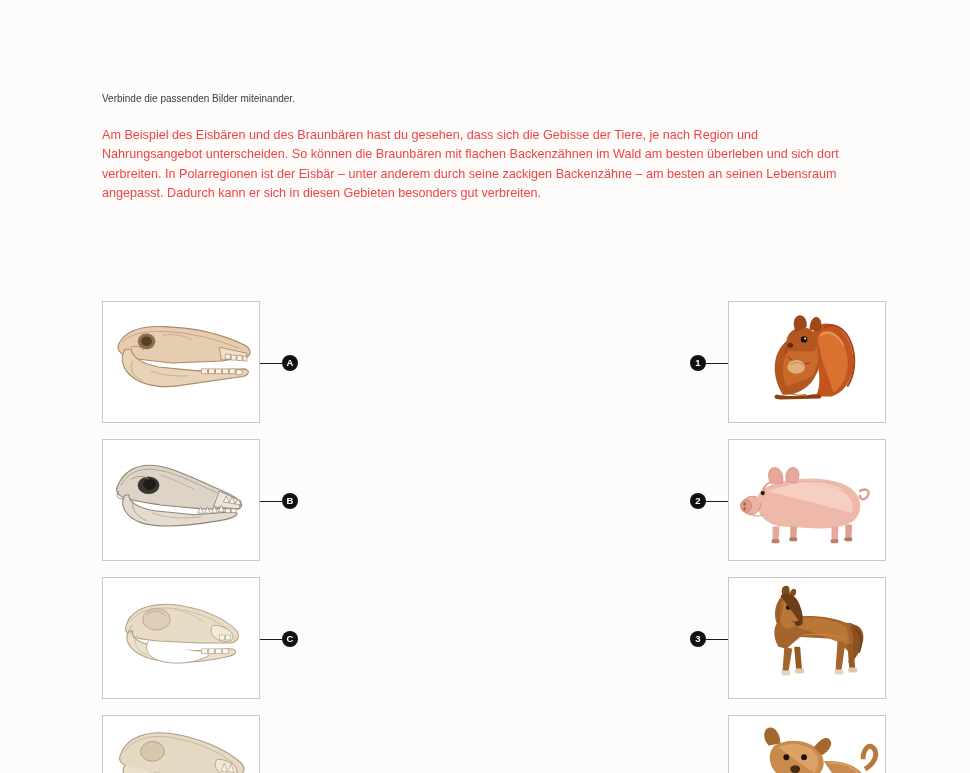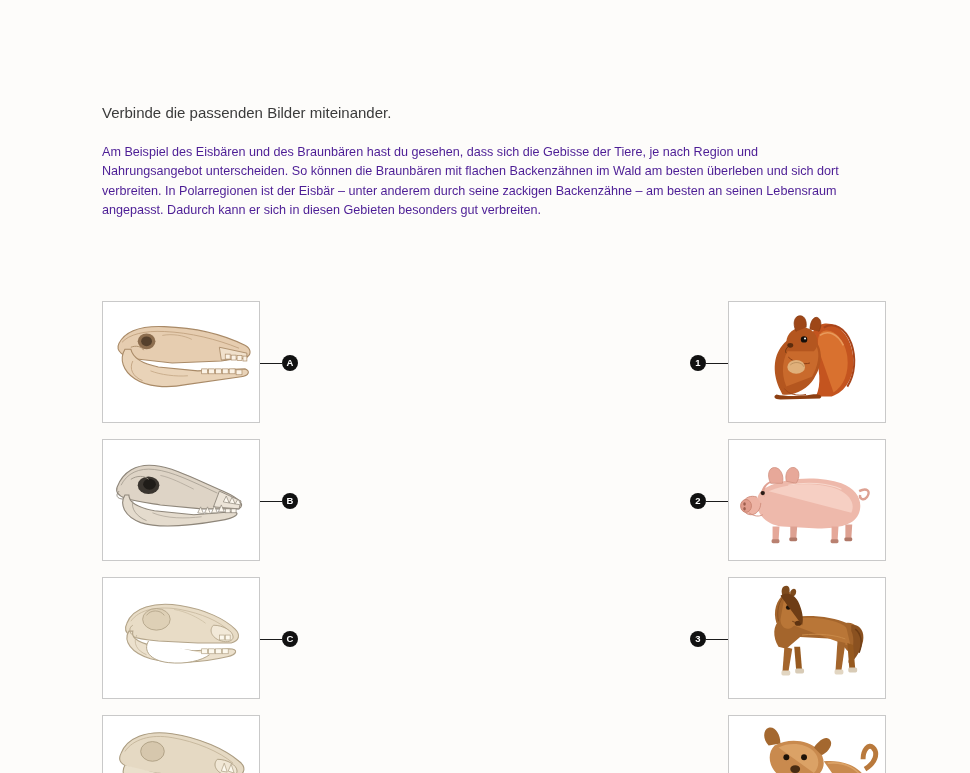--- a/index.html
+++ b/index.html
@@ -29,28 +29,28 @@
     width: 768px;
   }
   h1.title {
     font-size: 19.5px;
     font-weight: bold;
     margin: 0 0 9px 0;
     letter-spacing: -0.1px;
     color: #141414;
   }
   .subtitle {
-    font-size: 15px;
+    font-size: 10px;
     color: #3b3b3b;
-    margin: 16px 0 22px 0;
+    margin: 5px 0 22px 0;
   }
   .intro {
     font-size: 12.6px;
     line-height: 19.4px;
-    color: #4c1d95;
+    color: #ef4444;
     margin: 0;
     width: 756px;
   }
   .intro p {
     margin: 0;
   }
   .columns {
     position: absolute;
     left: 0;
     top: 213px;

